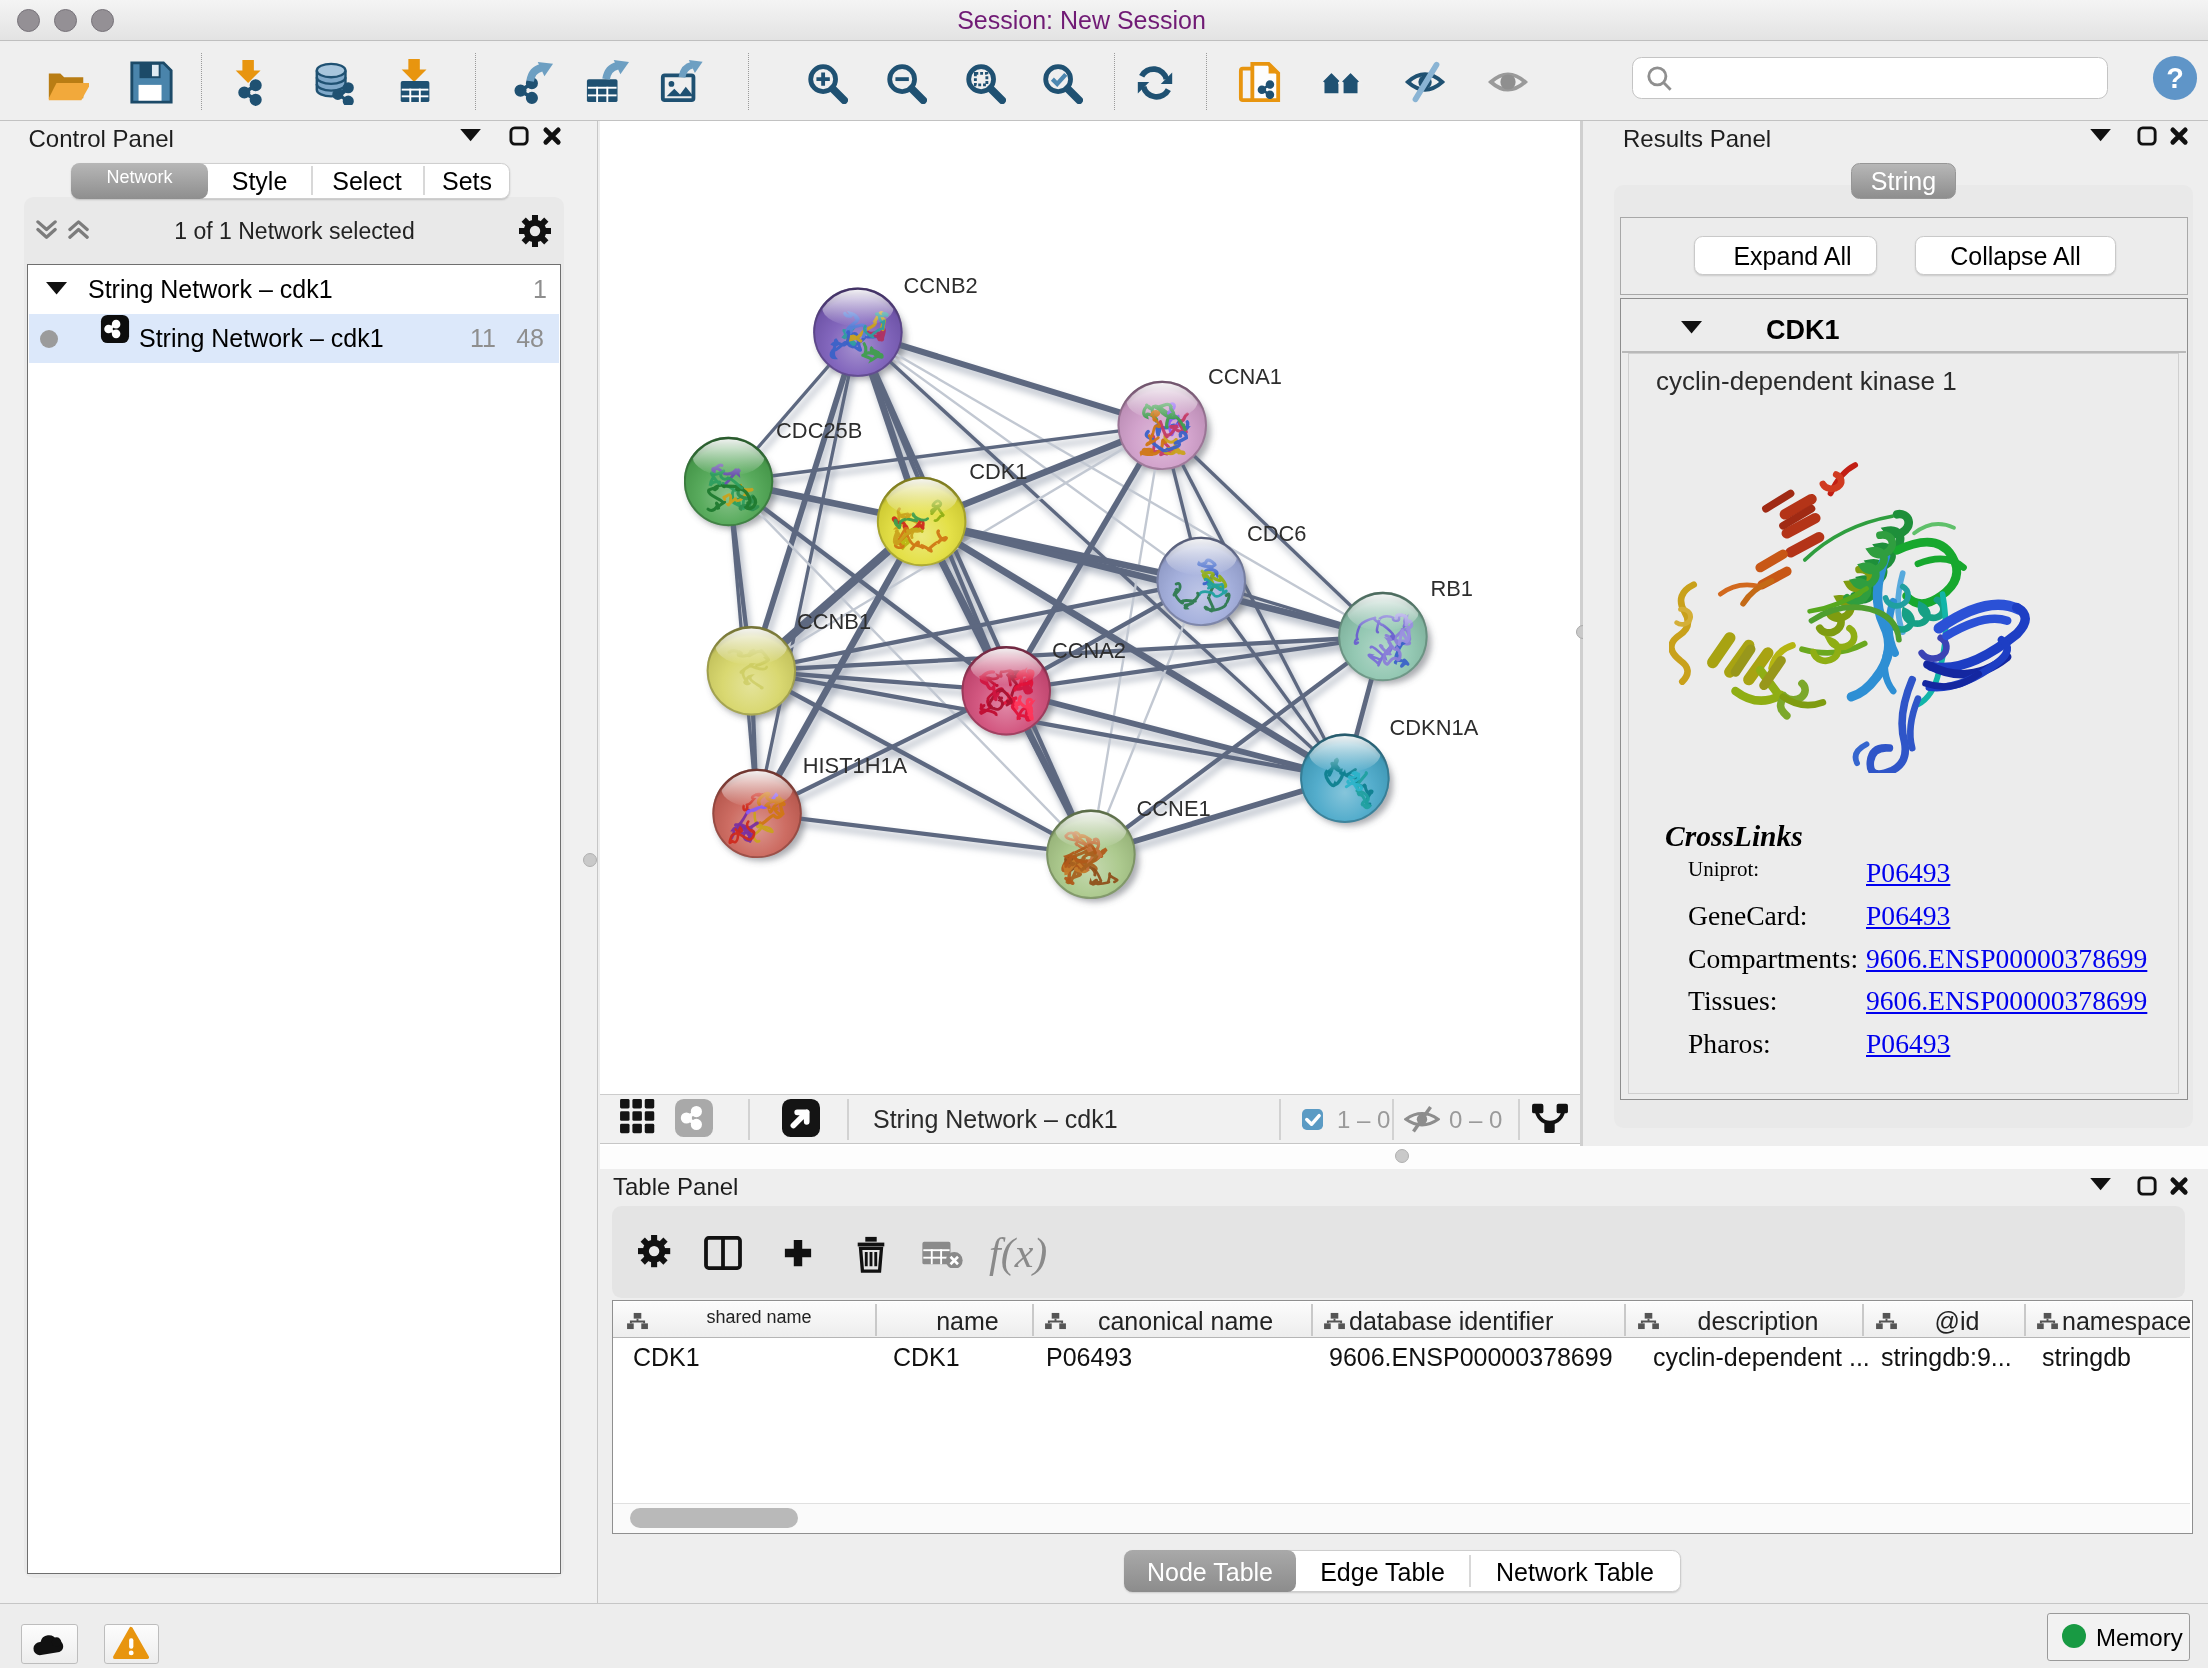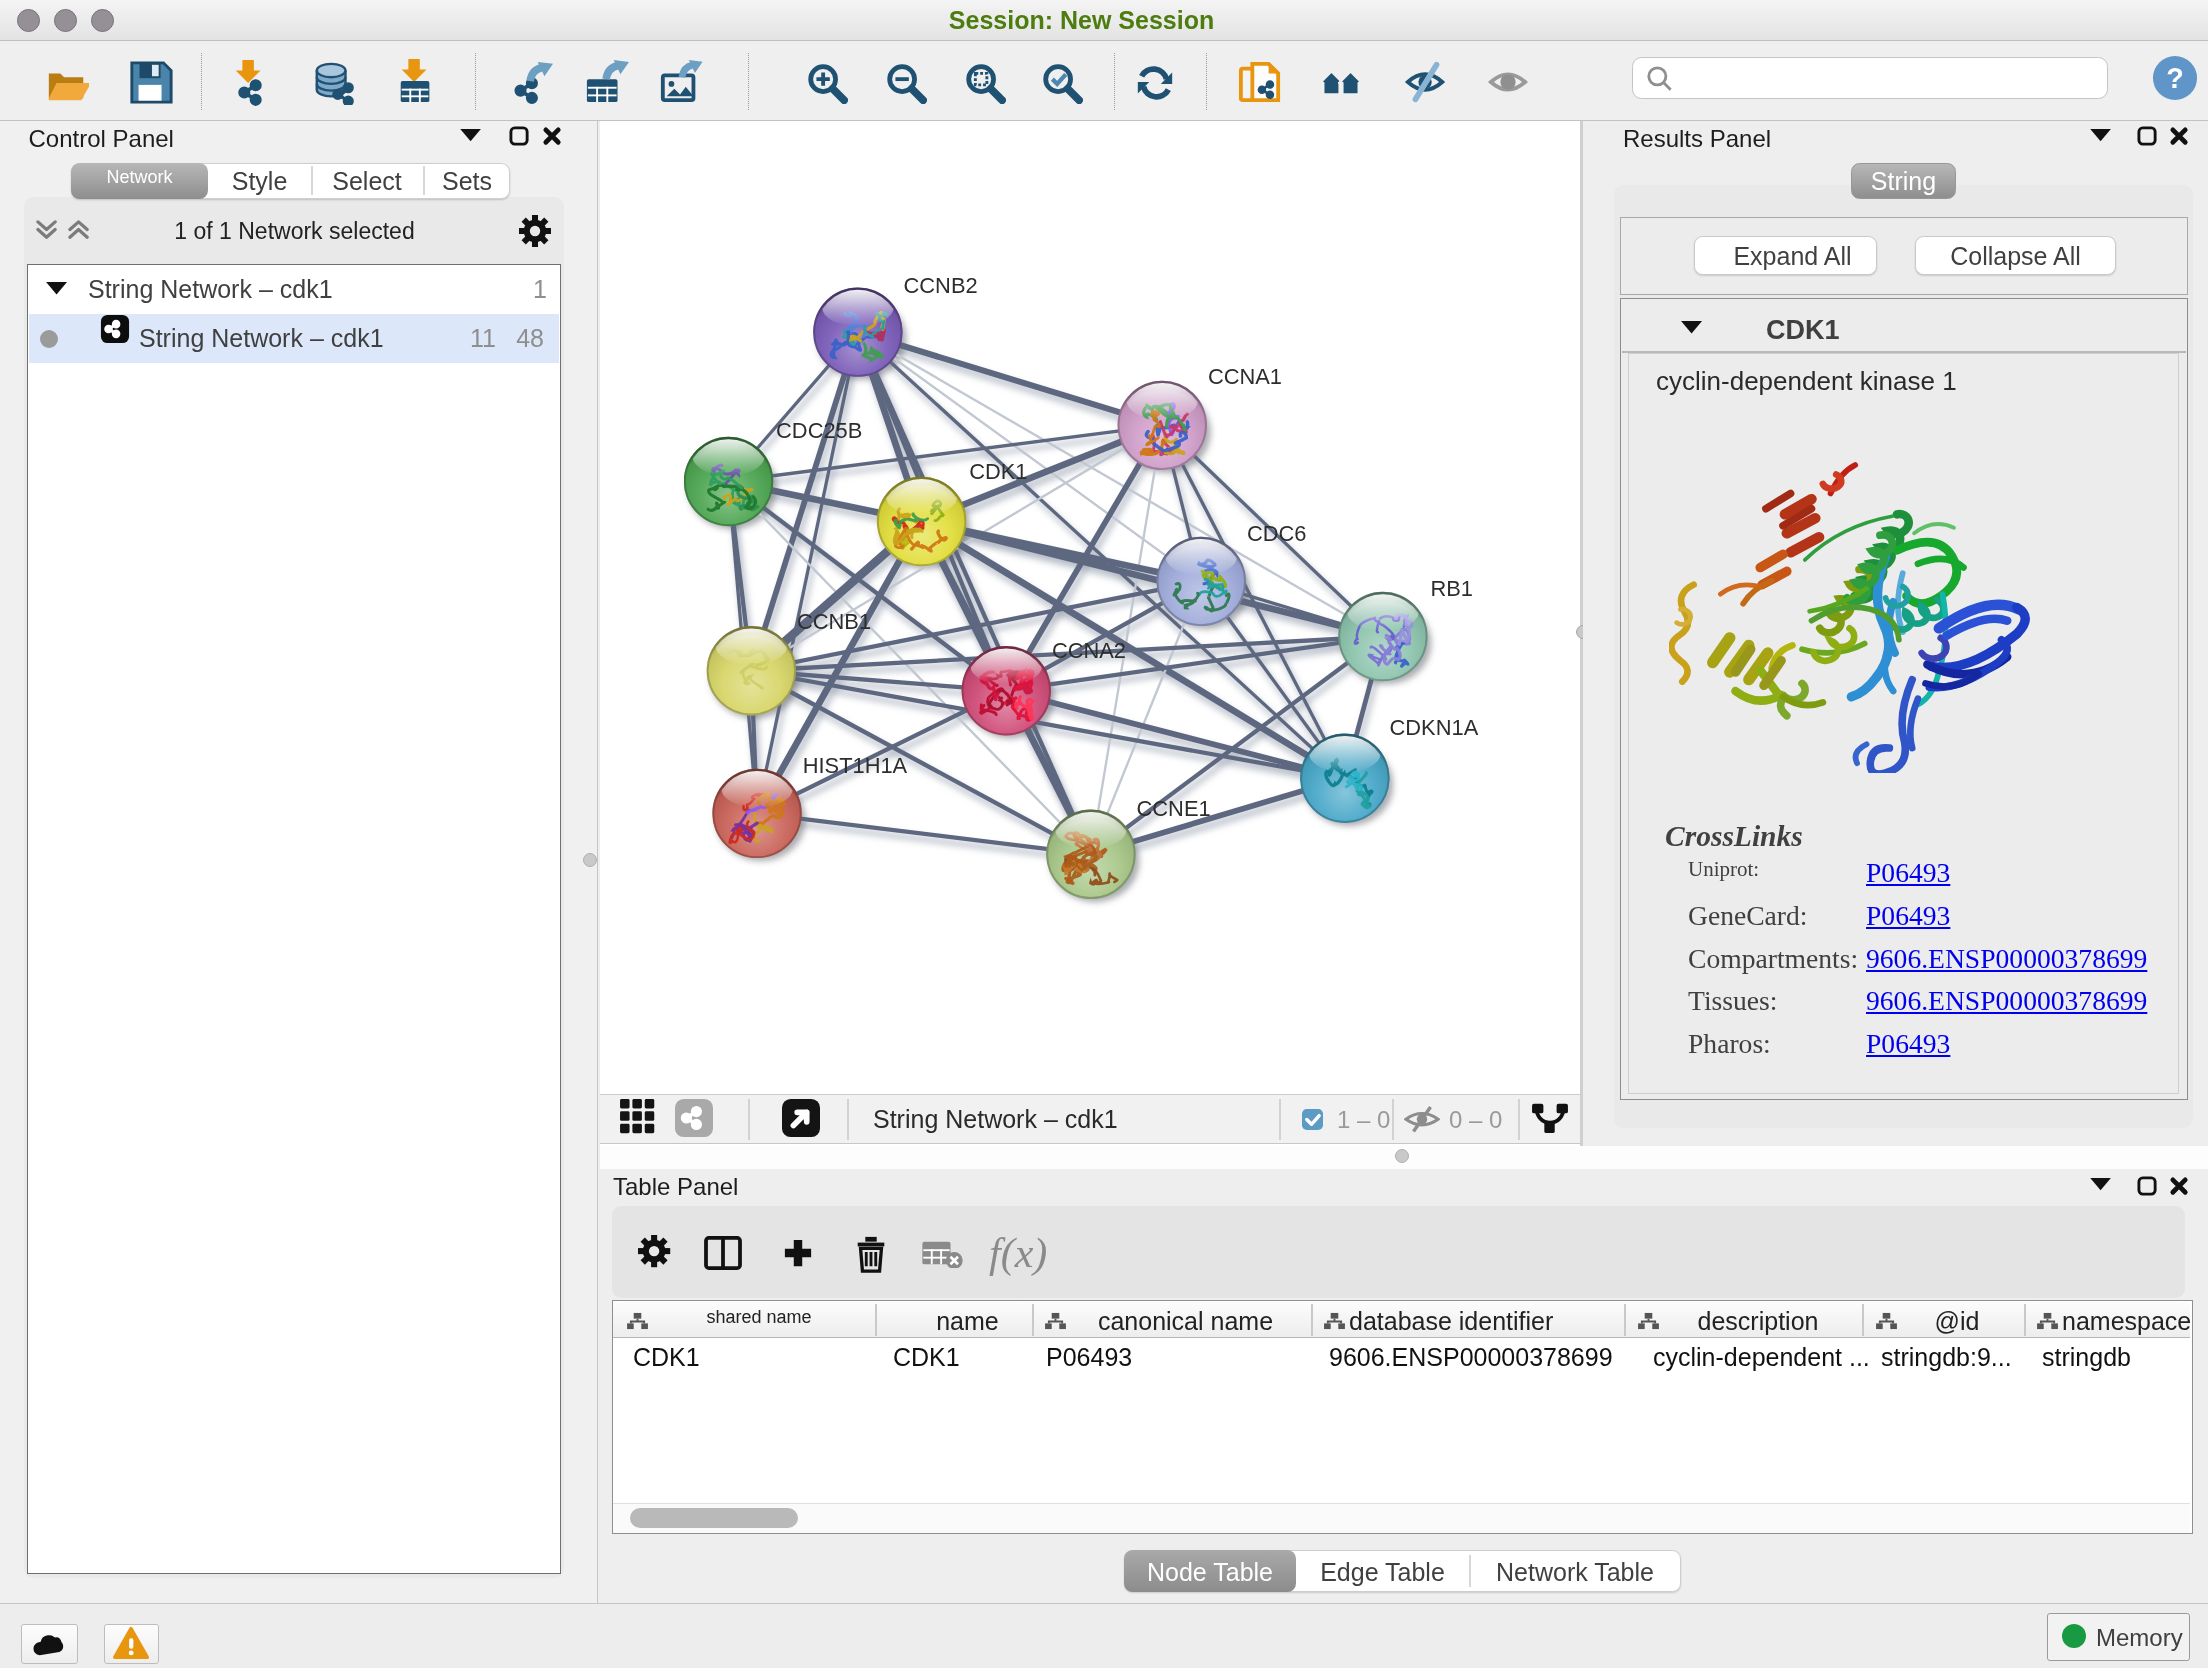--- a/index.html
+++ b/index.html
@@ -1,23 +1,23 @@
 <!DOCTYPE html>
 <html style="font-size:15px"><head><meta charset="utf-8"><style>
 *{margin:0;padding:0;box-sizing:border-box}
 html,body{width:2208px;height:1668px;overflow:hidden;font-family:"Liberation Sans",sans-serif;background:#eeeeee}
 .abs{position:absolute}
-.lbl{position:absolute;white-space:nowrap;color:#404040}
+.lbl{position:absolute;white-space:nowrap;color:#000000}
 </style></head><body>
 
 <div class="abs" style="left:0;top:0;width:2208px;height:41px;background:linear-gradient(#f4f4f4,#e3e3e3);border-bottom:1.9px solid #bfbfbf"></div>
 <div class="abs" style="left:17px;top:8.6px;width:23px;height:23px;border-radius:50%;background:#949095;border:1px solid #77737a"></div>
 <div class="abs" style="left:54px;top:8.6px;width:23px;height:23px;border-radius:50%;background:#949095;border:1px solid #77737a"></div>
 <div class="abs" style="left:91px;top:8.6px;width:23px;height:23px;border-radius:50%;background:#949095;border:1px solid #77737a"></div>
-<div class="lbl" style="left:0;top:5.7px;width:2163px;text-align:center;font-size:25px;font-weight:700;color:#4d7c0f">Session: New Session</div>
+<div class="lbl" style="left:0;top:5.7px;width:2163px;text-align:center;font-size:25px;font-weight:400;color:#701a75">Session: New Session</div>
 <div class="abs" style="left:0;top:43px;width:2208px;height:78px;background:#efefef;border-bottom:1.9px solid #c2c2c2"></div>
 <svg style="position:absolute;left:45px;top:60px" width="44" height="44" viewBox="0 0 46 46">
     <path d="M4 14 L16 14 L20 18 L40 18 L40 40 L4 40 Z" fill="#b97d14"></path>
     <path d="M4 40 L12 24 L48 24 L38 42 L4 42 Z" fill="#f2a93b"></path>
   </svg>
 <svg style="position:absolute;left:128px;top:59px" width="46" height="46" viewBox="0 0 48 48">
     <path d="M4 4 h33 l8 8 v33 h-41 z" fill="#4a84ab"></path>
     <path d="M12 4 h22 v16 h-22 z" fill="#1c4a68"></path>
     <rect x="25" y="6" width="7" height="12" fill="#dfeaf2"></rect>
     <rect x="11" y="27" width="24" height="18" fill="#ffffff"></rect>

